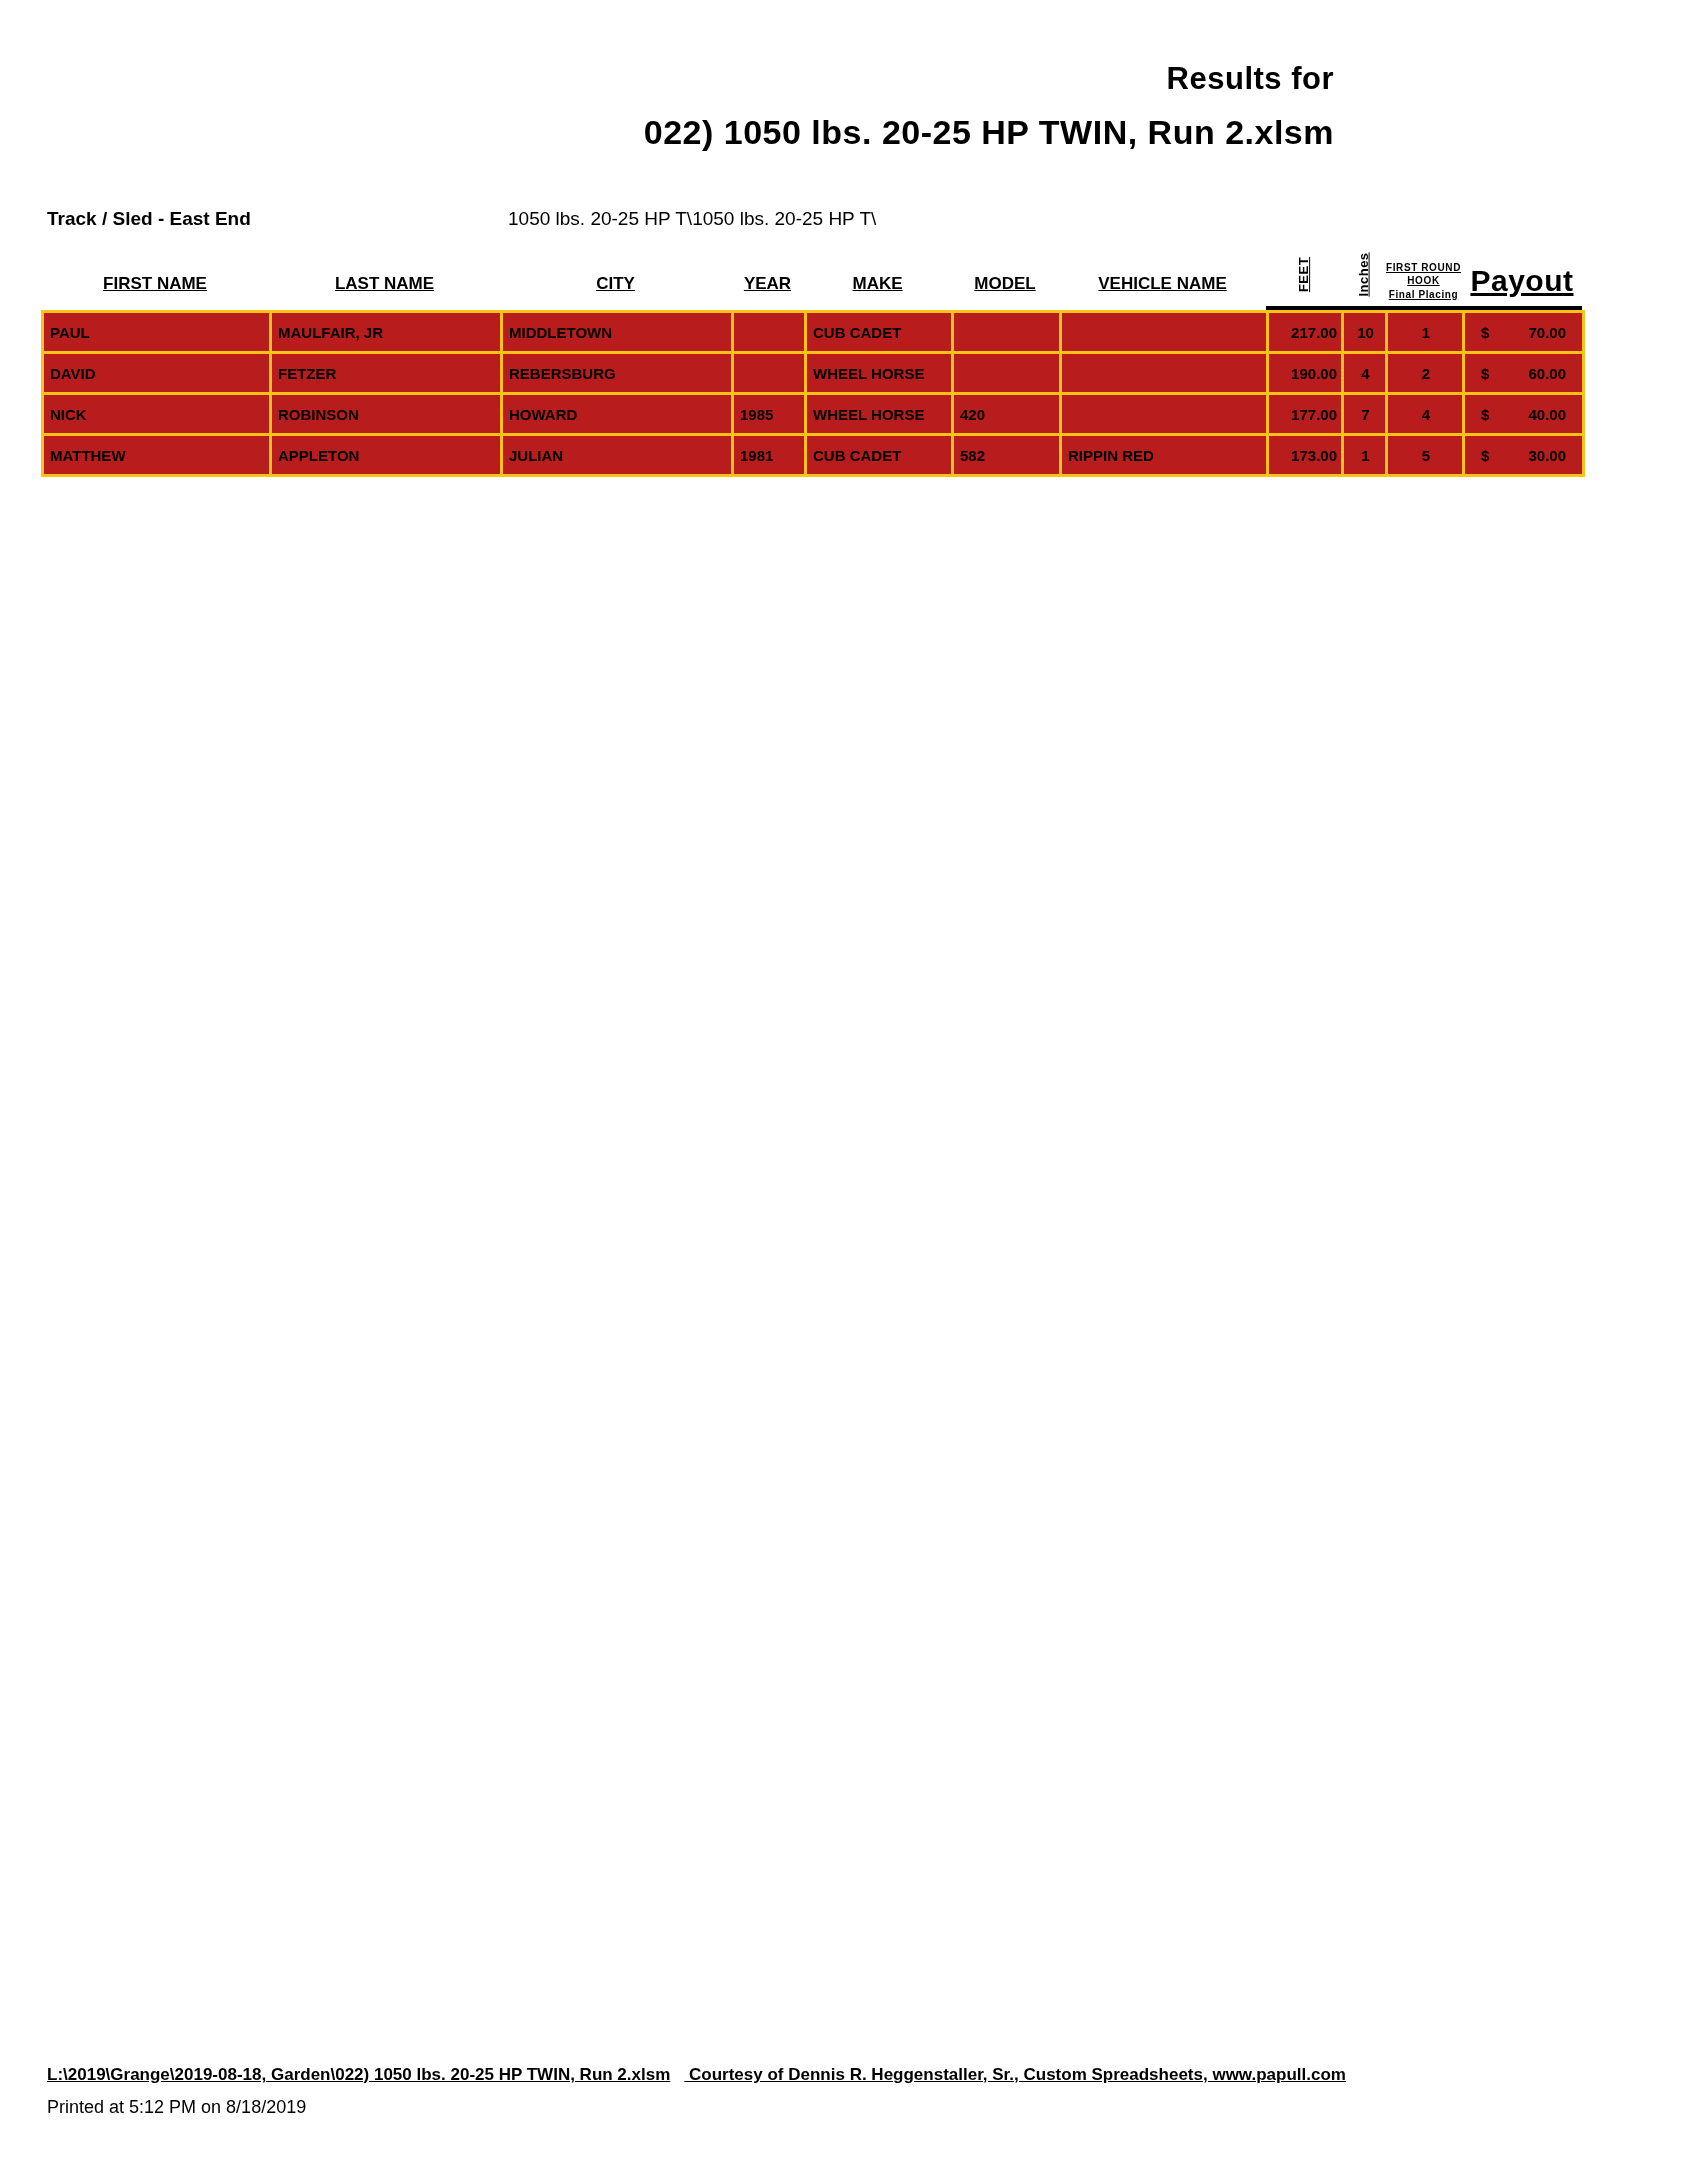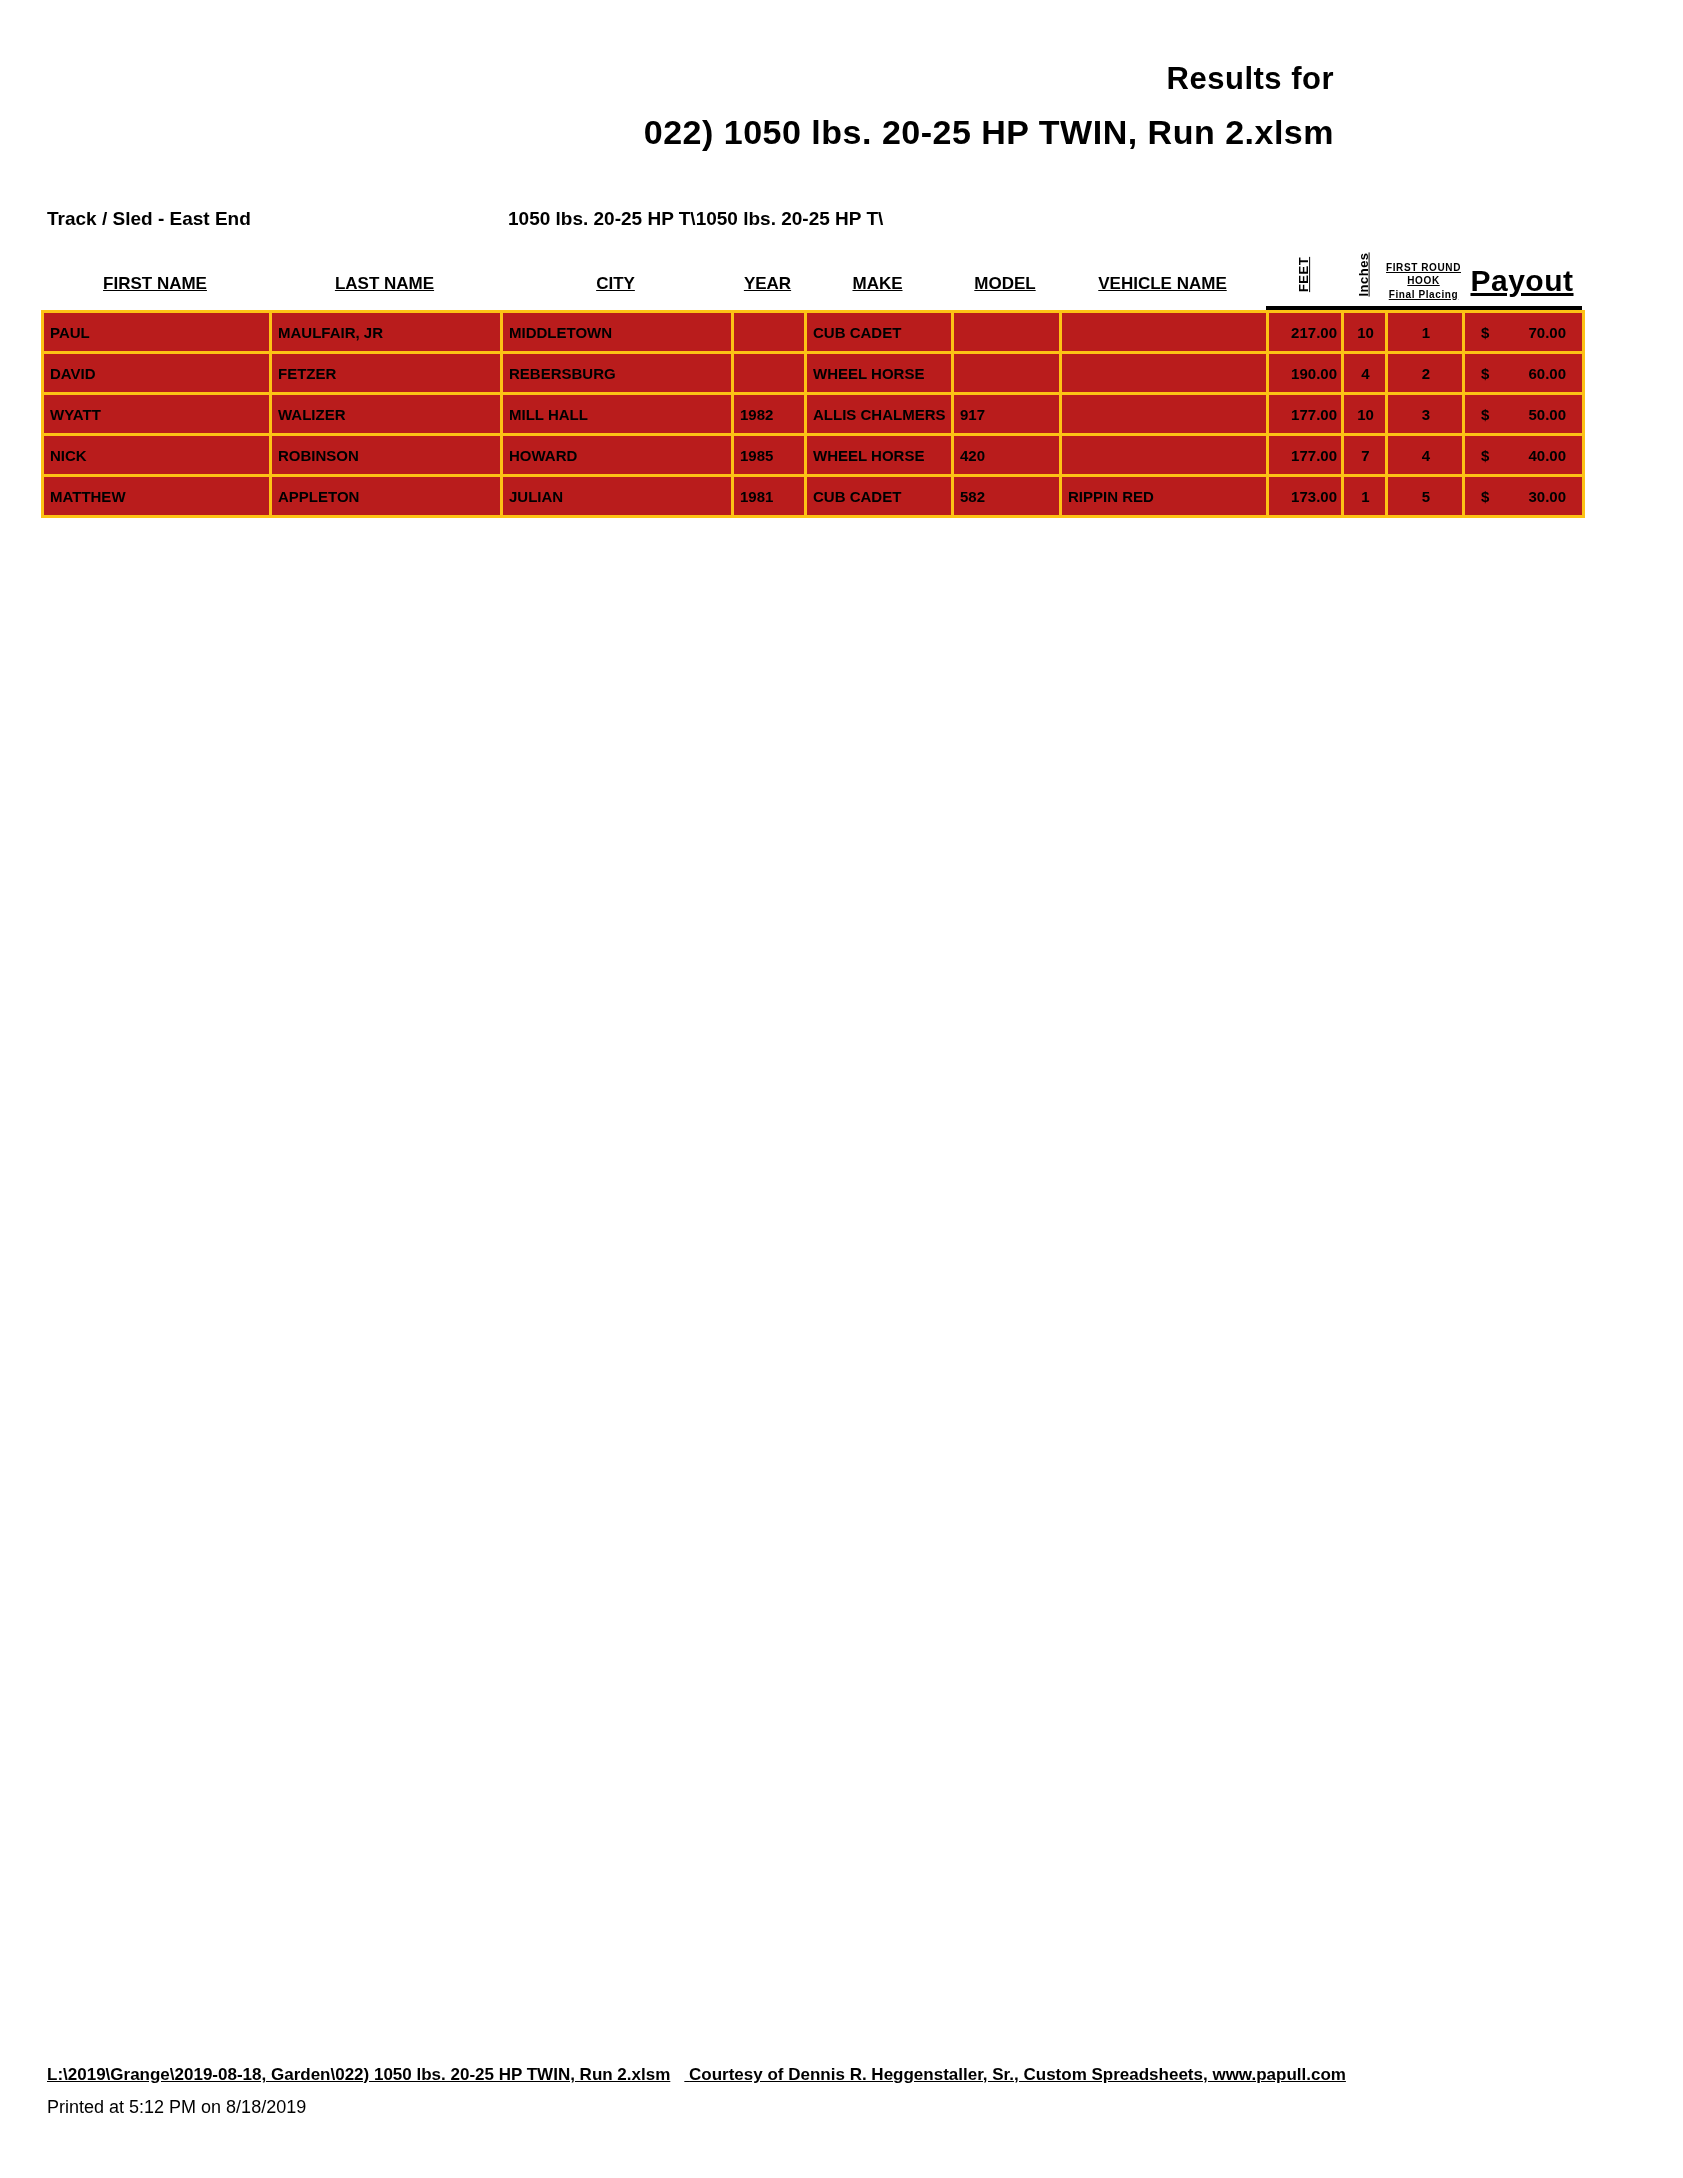--- a/index.html
+++ b/index.html
@@ -12,21 +12,21 @@
   }
 
   
   .title-block { position: absolute; left: 0; top: 61px; width: 1334px; text-align: right; }
   .title-line1 { font-size: 31px; font-weight: bold; letter-spacing: 0.5px; }
   .title-line2 { font-size: 34px; font-weight: bold; margin-top: 16px; letter-spacing: 0.5px; }
 
   
   .meta-row { position: absolute; top: 208px; left: 0; width: 1683px; height: 26px; }
   .track-label { position: absolute; left: 47px; font-size: 19px; font-weight: bold; white-space: nowrap; }
-  .class-label { position: absolute; left: 508px; font-size: 19px; font-weight: bold; white-space: nowrap; }
+  .class-label { position: absolute; left: 508px; font-size: 19px; font-weight: normal; white-space: nowrap; }
 
   
   .hdr-grid {
     position: absolute; left: 41px; top: 243px; width: 1539px; height: 67px;
     display: grid;
     grid-template-columns: 228px 231px 231px 73px 147px 108px 207px 75px 44px 77px 120px;
   }
   .hdr-cell {
     display: flex; align-items: flex-end; justify-content: center;
     font-size: 17px; font-weight: bold; padding-bottom: 16px; white-space: nowrap; text-decoration: underline;
@@ -148,38 +148,20 @@
       <td class="num-center">4</td>
       <td class="num-center">2</td>
       <td class="payout-cell">
         <div class="payout-inner">
           <span>$</span>
           <span>60.00</span>
         </div>
       </td>
     </tr>
     <tr>
-      <td>WYATT</td>
-      <td>WALIZER</td>
-      <td>MILL HALL</td>
-      <td>1982</td>
-      <td>ALLIS CHALMERS</td>
-      <td>917</td>
-      <td></td>
-      <td class="num-right">177.00</td>
-      <td class="num-center">10</td>
-      <td class="num-center">3</td>
-      <td class="payout-cell">
-        <div class="payout-inner">
-          <span>$</span>
-          <span>50.00</span>
-        </div>
-      </td>
-    </tr>
-    <tr>
       <td>NICK</td>
       <td>ROBINSON</td>
       <td>HOWARD</td>
       <td>1985</td>
       <td>WHEEL HORSE</td>
       <td>420</td>
       <td></td>
       <td class="num-right">177.00</td>
       <td class="num-center">7</td>
       <td class="num-center">4</td>

